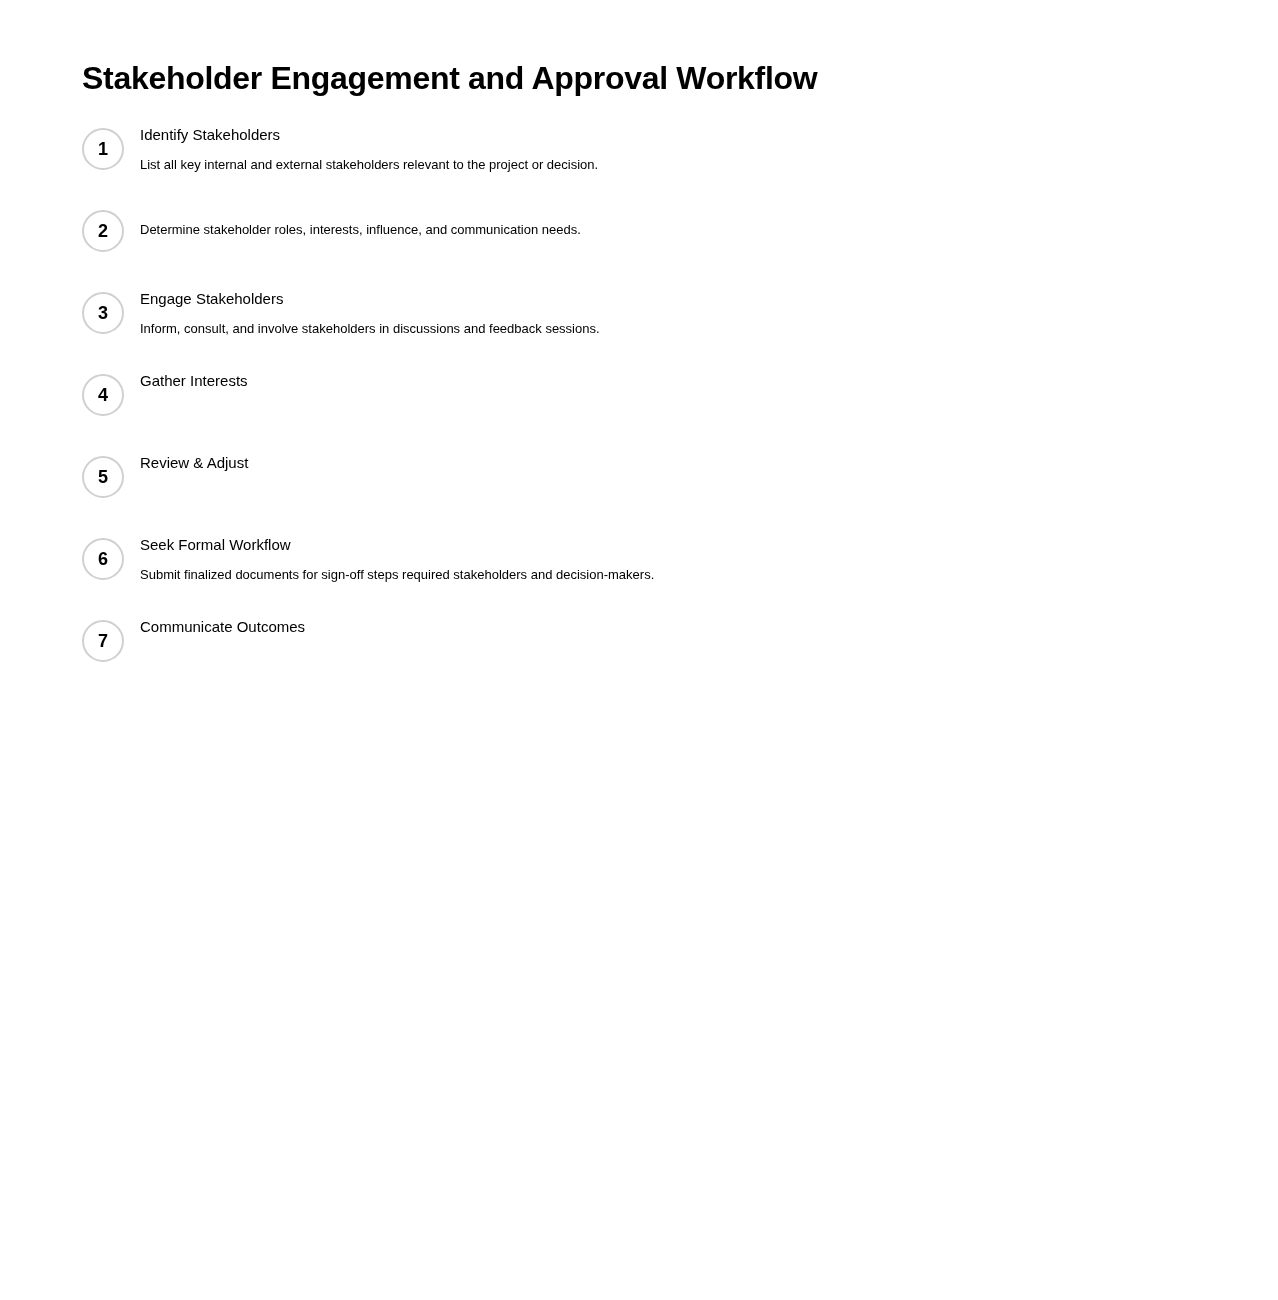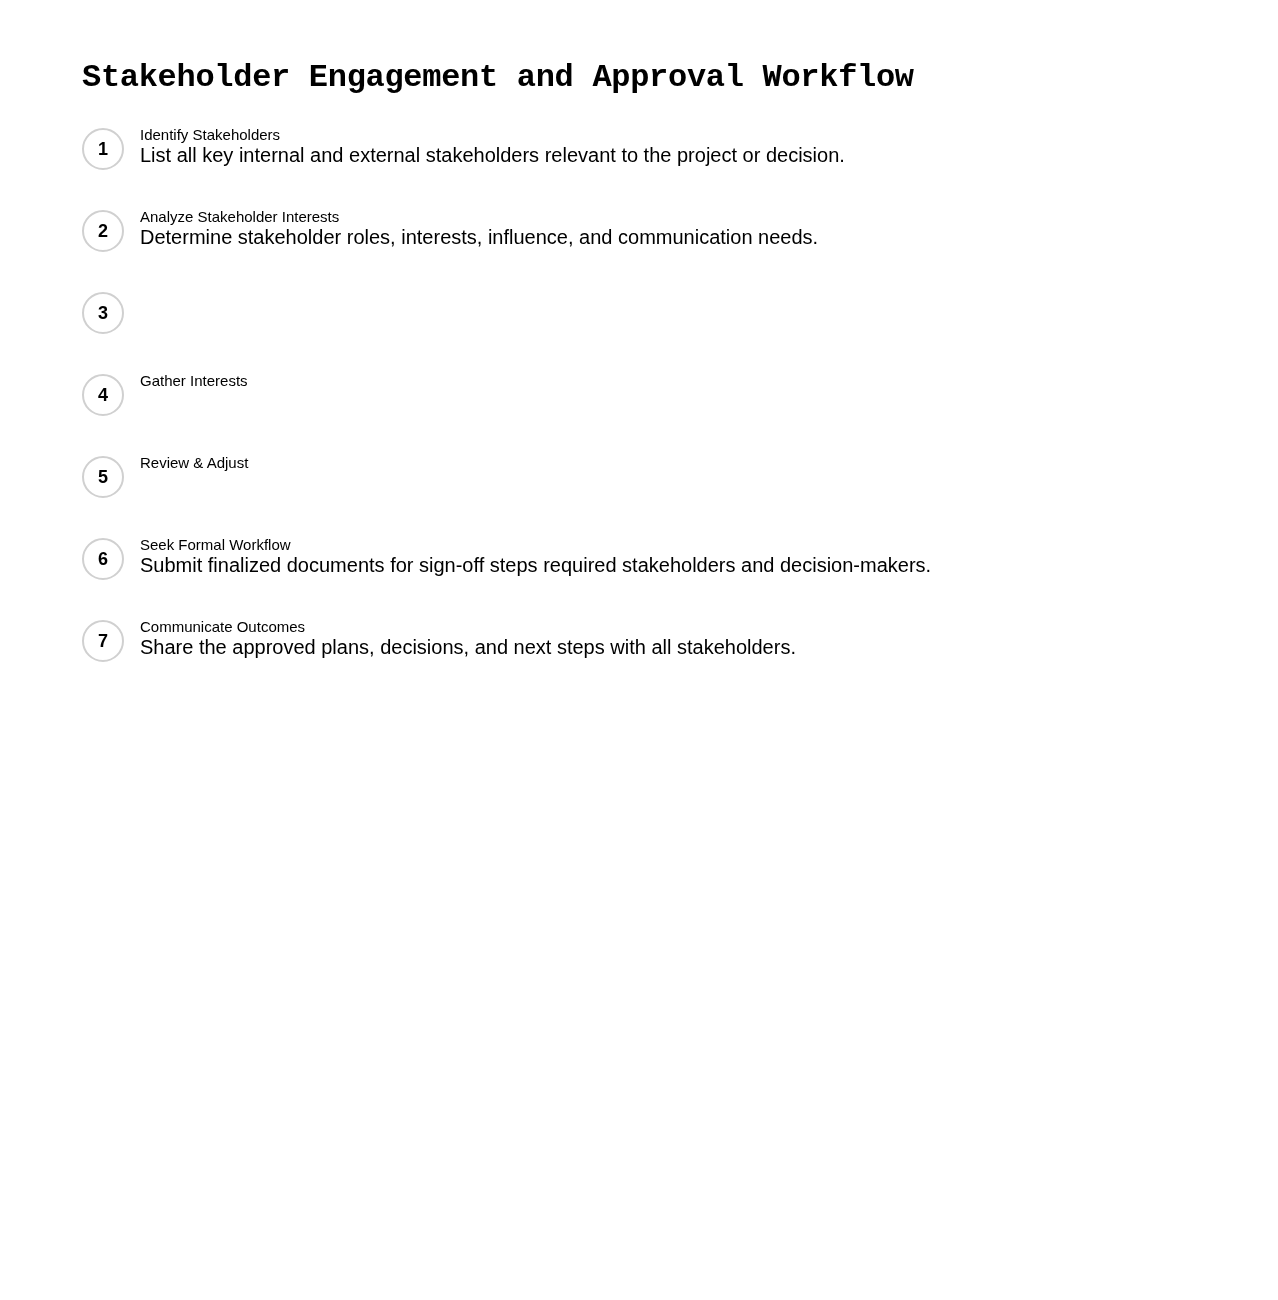--- a/index.html
+++ b/index.html
@@ -8,21 +8,20 @@
     font-family: "Liberation Sans", sans-serif;
     color: #000;
   }
   .page { padding: 60px 0 0 82px; }
   h1 {
     margin: 0;
     font-size: 32px;
     font-weight: bold;
     line-height: 36px;
     letter-spacing: -0.3px;
-    font-family: Liberation Mono, monospace;
   }
   .steps { margin-top: 32px; }
   .step {
     display: flex;
     align-items: flex-start;
     height: 82px;
   }
   .circle {
     width: 38px; height: 38px;
     border: 2px solid #d0d0d0;
@@ -33,47 +32,50 @@
     flex: 0 0 auto;
     margin-top: 0px;
   }
   .text { margin-left: 16px; }
   .title {
     font-size: 15px;
     line-height: 20px;
     margin-top: -3px;
   }
   .desc {
-    font-size: 20px;
+    font-size: 13px;
     line-height: 20px;
-    margin-top: 0;
+    margin-top: 10px;
   }
 </style>
 </head>
 <body>
 
 <div class="page">
   <h1>Stakeholder Engagement and Approval Workflow</h1>
   <div class="steps">
     <div class="step">
       <div class="circle">1</div>
       <div class="text">
         <div class="title">Identify Stakeholders</div>
         <div class="desc">List all key internal and external stakeholders relevant to the project or decision.</div>
       </div>
     </div>
     <div class="step">
       <div class="circle">2</div>
       <div class="text">
-        <div class="title">Analyze Stakeholder Interests</div>
         <div class="desc">Determine stakeholder roles, interests, influence, and communication needs.</div>
       </div>
     </div>
     <div class="step">
       <div class="circle">3</div>
+      <div class="text">
+        <div class="title">Engage Stakeholders</div>
+        <div class="desc">Inform, consult, and involve stakeholders in discussions and feedback sessions.</div>
+      </div>
     </div>
     <div class="step">
       <div class="circle">4</div>
       <div class="text">
         <div class="title">Gather Interests</div>
       </div>
     </div>
     <div class="step">
       <div class="circle">5</div>
       <div class="text">
@@ -84,17 +86,16 @@
       <div class="circle">6</div>
       <div class="text">
         <div class="title">Seek Formal Workflow</div>
         <div class="desc">Submit finalized documents for sign-off steps required stakeholders and decision-makers.</div>
       </div>
     </div>
     <div class="step">
       <div class="circle">7</div>
       <div class="text">
         <div class="title">Communicate Outcomes</div>
-        <div class="desc">Share the approved plans, decisions, and next steps with all stakeholders.</div>
       </div>
     </div>
   </div>
 </div>
 
 </body></html>

